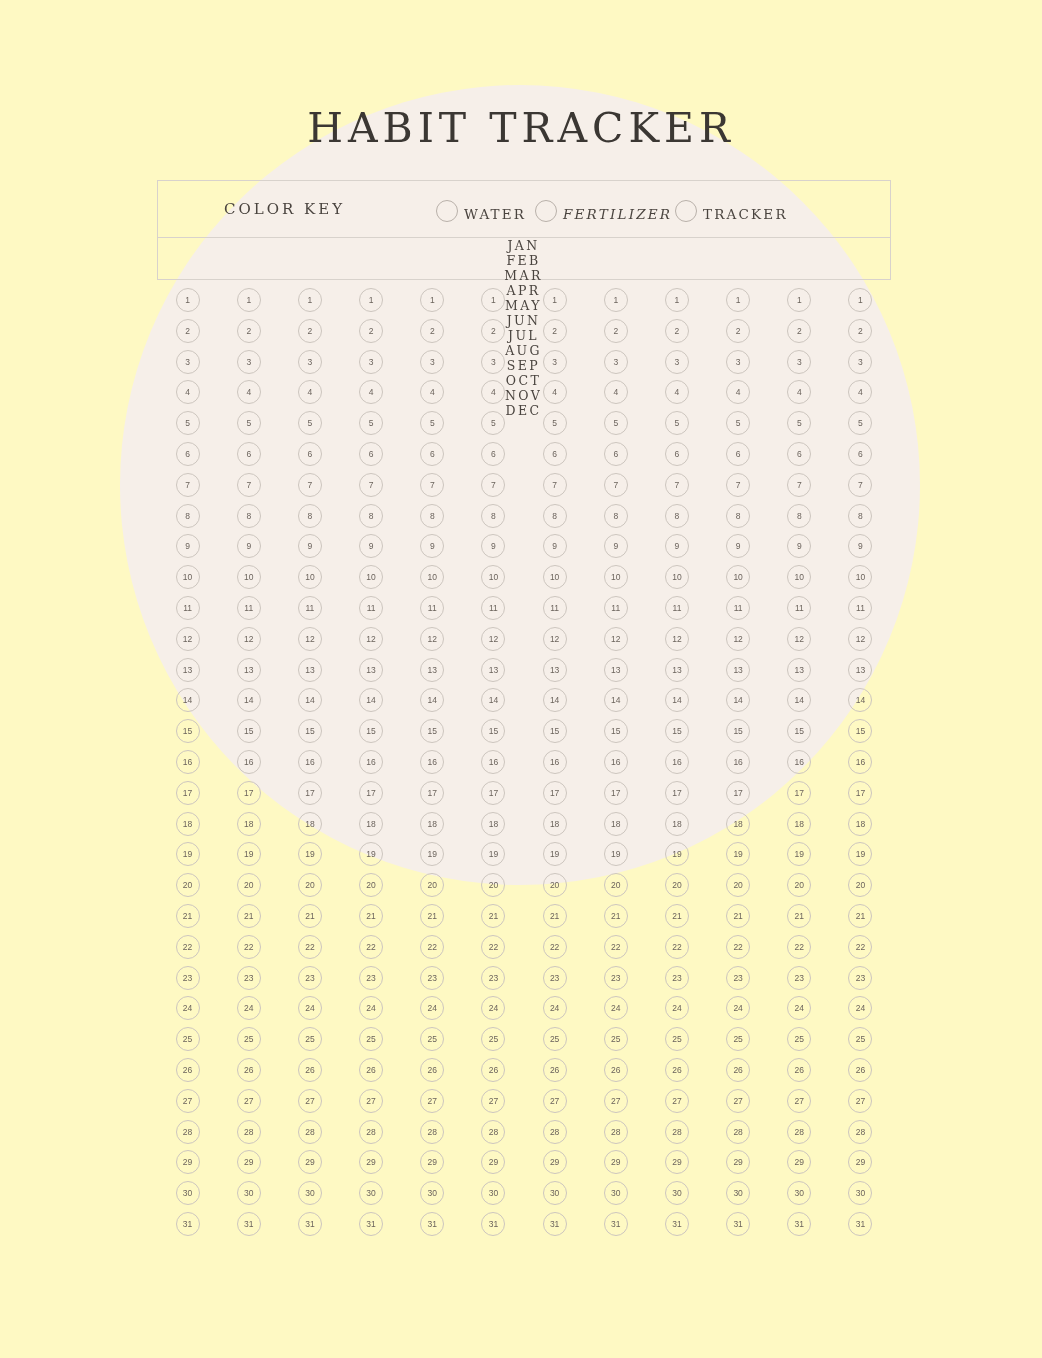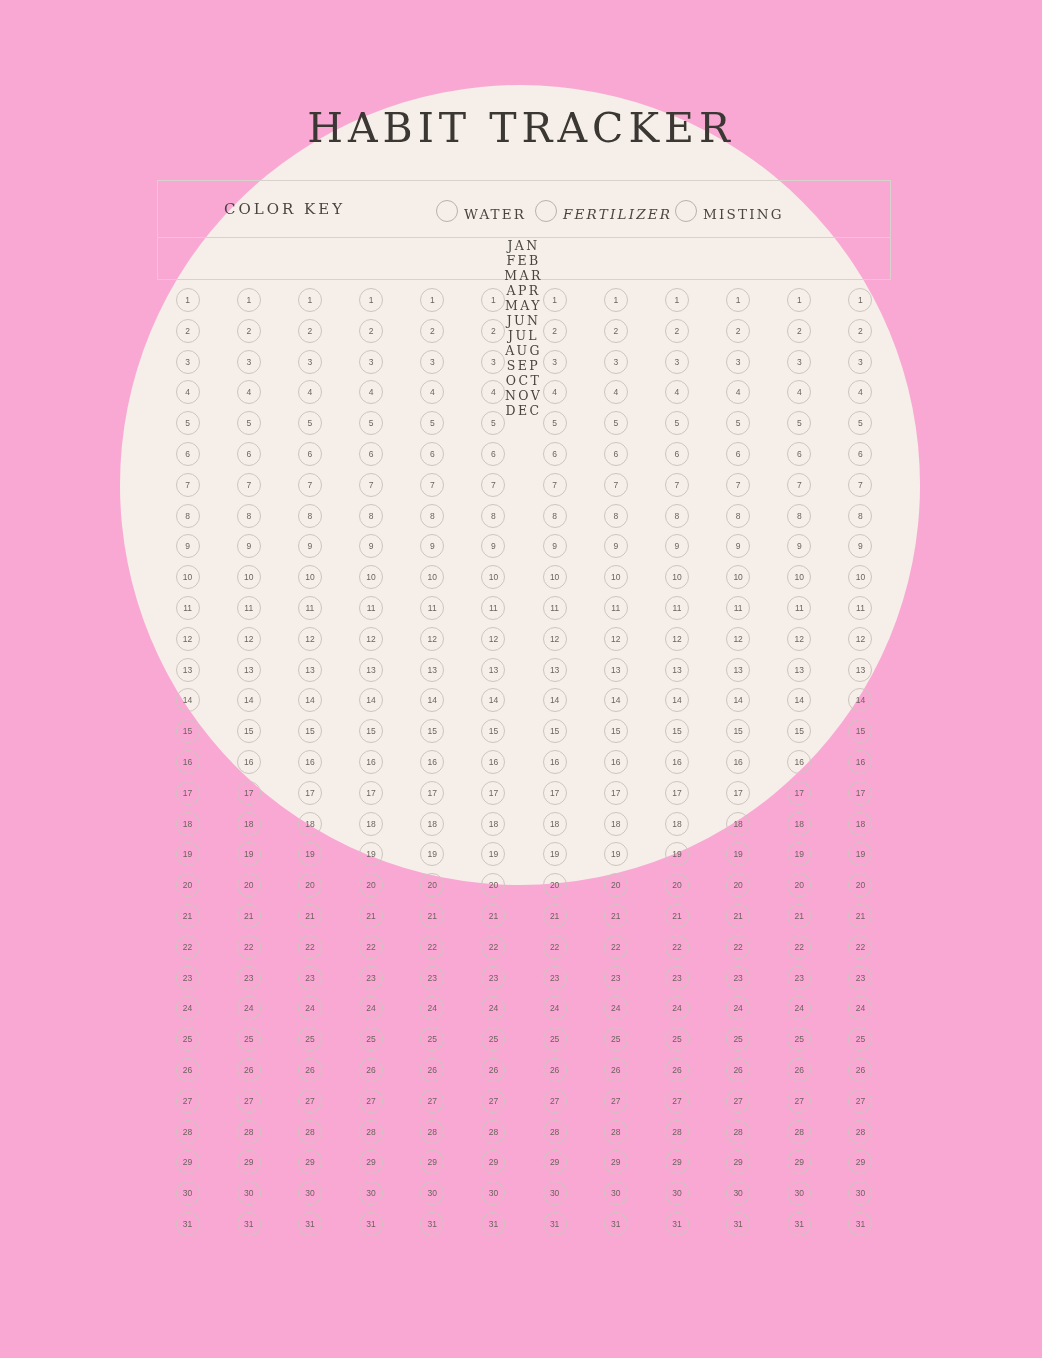--- a/index.html
+++ b/index.html
@@ -11,21 +11,21 @@
     height: 1358px;
     background: #ffffff;
     font-family: "Liberation Sans", sans-serif;
     position: relative;
     overflow: hidden;
   }
 
   #page {
     position: absolute;
     inset: 0;
-    background: #f9a8d4;
+    background: #fef9c3;
   }
 
   
   #watermark {
     position: absolute;
     left: 120px;
     top: 85px;
     width: 800px;
     height: 800px;
     border-radius: 50%;
@@ -176,21 +176,21 @@
         <span class="key-text">WATER</span>
       </div>
 
       <div class="key-item" id="key-item-1">
         <span class="key-circle"></span>
         <span class="key-text">FERTILIZER</span>
       </div>
 
       <div class="key-item" id="key-item-2">
         <span class="key-circle"></span>
-        <span class="key-text">MISTING</span>
+        <span class="key-text">TRACKER</span>
       </div>
     </div>
 
     <div id="months-row">
         <div class="month-cell">JAN</div>
         <div class="month-cell">FEB</div>
         <div class="month-cell">MAR</div>
         <div class="month-cell">APR</div>
         <div class="month-cell">MAY</div>
         <div class="month-cell">JUN</div>

